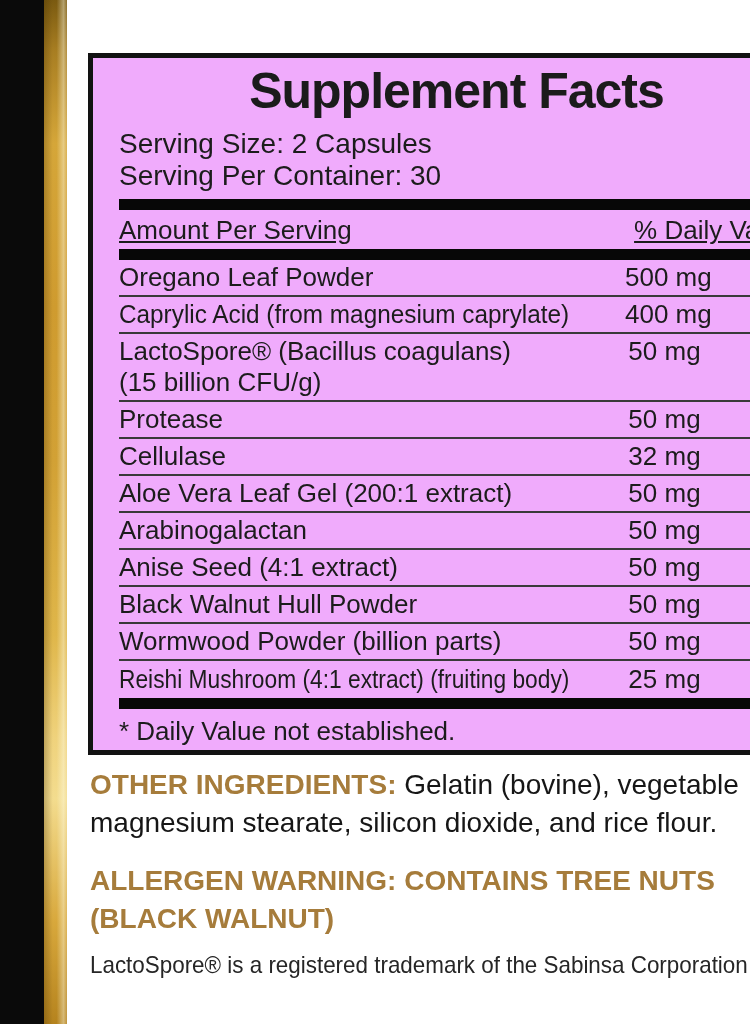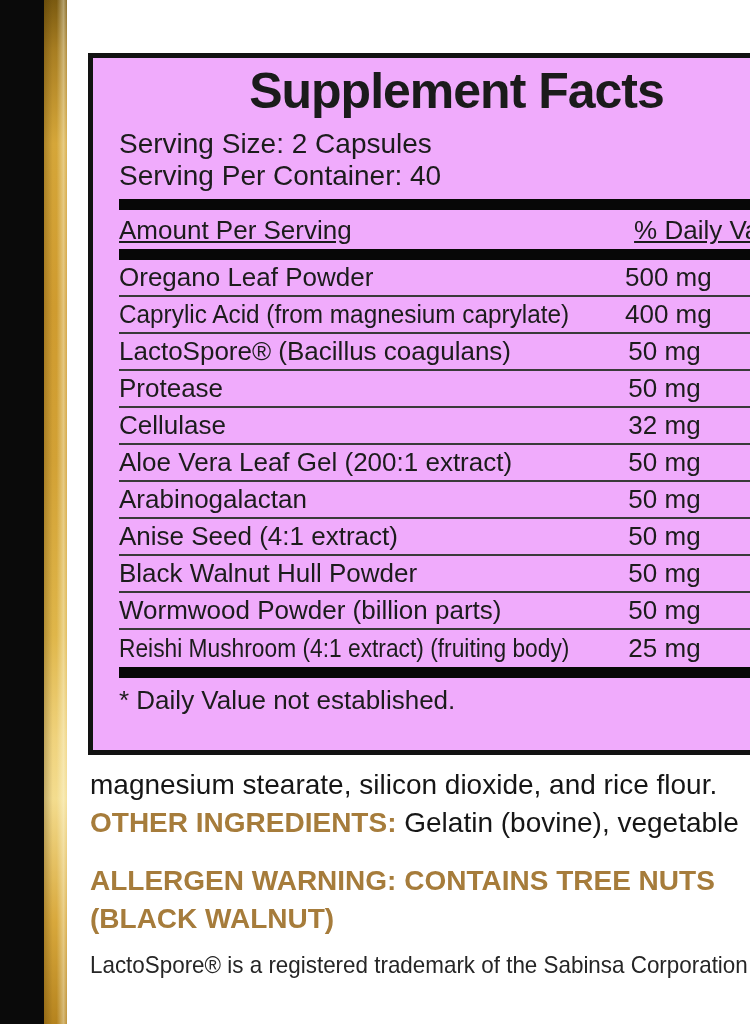--- a/index.html
+++ b/index.html
@@ -76,21 +76,21 @@
 <div class="black-bar"></div>
 <div class="gold-stripe"></div>
 
 <div class="panel">
   <div class="title">Supplement Facts</div>
 
   <div class="serving-line">
     <span class="fit">Serving Size: 2 Capsules</span>
   </div>
   <div class="serving-line">
-    <span class="fit">Serving Per Container: 40</span>
+    <span class="fit">Serving Per Container: 30</span>
   </div>
 
   <div class="bar bar1"></div>
 
   <div class="header-row">
     <span>Amount Per Serving</span>
     <span>% Daily Value</span>
   </div>
 
   <div class="bar"></div>
@@ -108,20 +108,21 @@
     <div class="name">
           <span class="fit" style="transform: scaleX(0.935551);">Caprylic Acid (from magnesium caprylate)</span>
         </div>
     <div class="amt">400 mg</div>
     <div class="star">*</div>
   </div>
 
   <div class="row two-line">
     <div class="name">
           <span class="fit">LactoSpore® (Bacillus coagulans)</span>
+          <span class="fit">(15 billion CFU/g)</span>
         </div>
     <div class="amt">50 mg</div>
     <div class="star">*</div>
   </div>
 
   <div class="row">
     <div class="name">
           <span class="fit">Protease</span>
         </div>
     <div class="amt">50 mg</div>
@@ -187,22 +188,22 @@
 
   <div class="bar"></div>
 
   <div class="footnote">
     <span class="fit">* Daily Value not established.</span>
   </div>
 </div>
 
 <div class="below">
   <div class="other">
+    <span class="fit"><span class="gold-label" style="color: rgb(166, 124, 59);">OTHER INGREDIENTS:</span><span> Gelatin (bovine), vegetable</span></span>
     <span class="fit">magnesium stearate, silicon dioxide, and rice flour.</span>
-    <span class="fit"><span class="gold-label" style="color: rgb(166, 124, 59);">OTHER INGREDIENTS:</span><span> Gelatin (bovine), vegetable</span></span>
   </div>
 
   <div class="allergen gold-text" style="color: rgb(166, 124, 59);">
     <span class="fit">ALLERGEN WARNING: CONTAINS TREE NUTS</span>
     <span class="fit">(BLACK WALNUT)</span>
   </div>
 
   <div class="trademark">
     <span class="fit" style="transform: scaleX(0.933333);">LactoSpore® is a registered trademark of the Sabinsa Corporation</span>
   </div>

